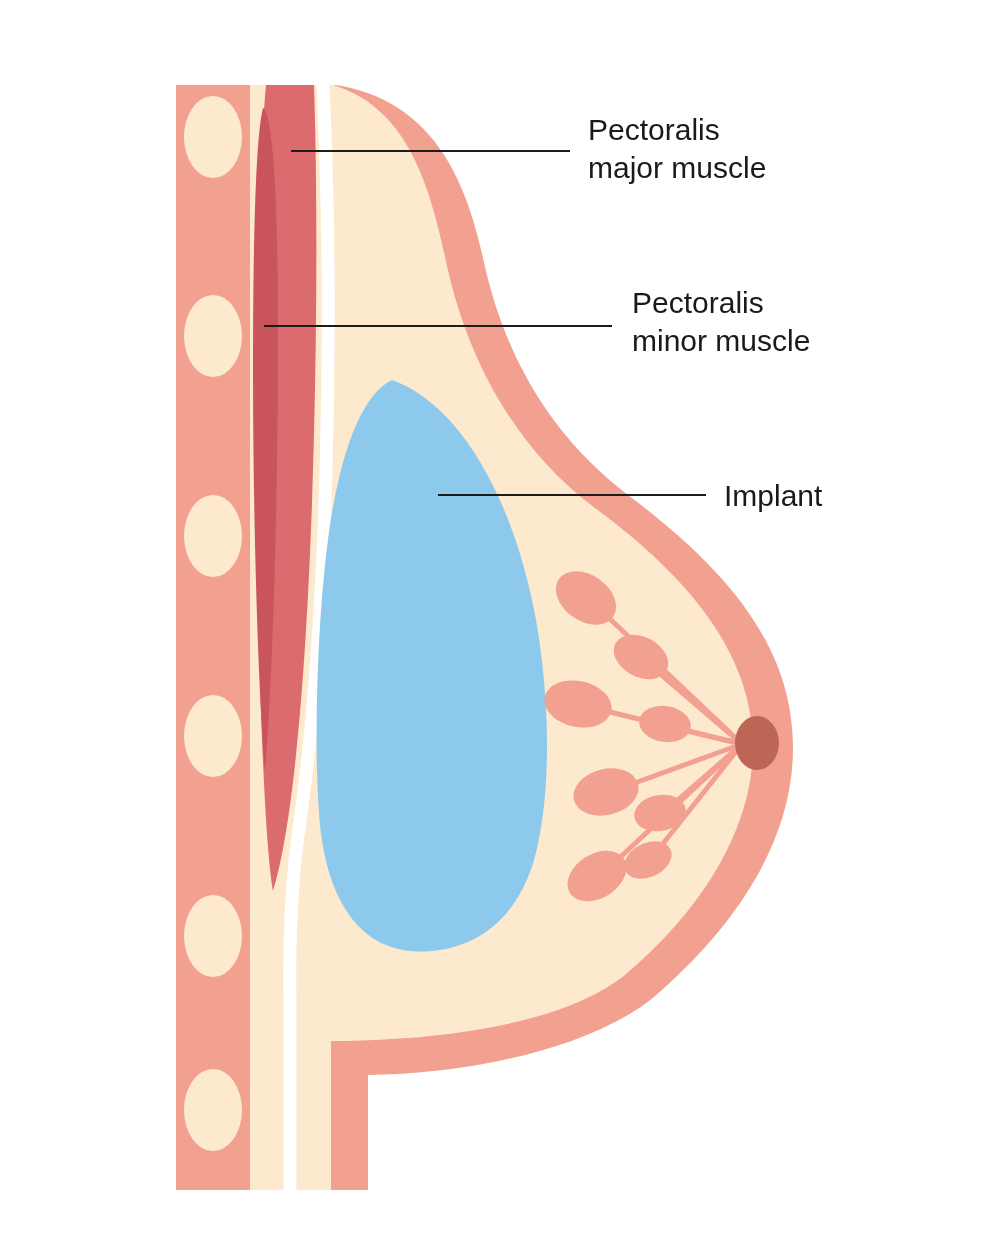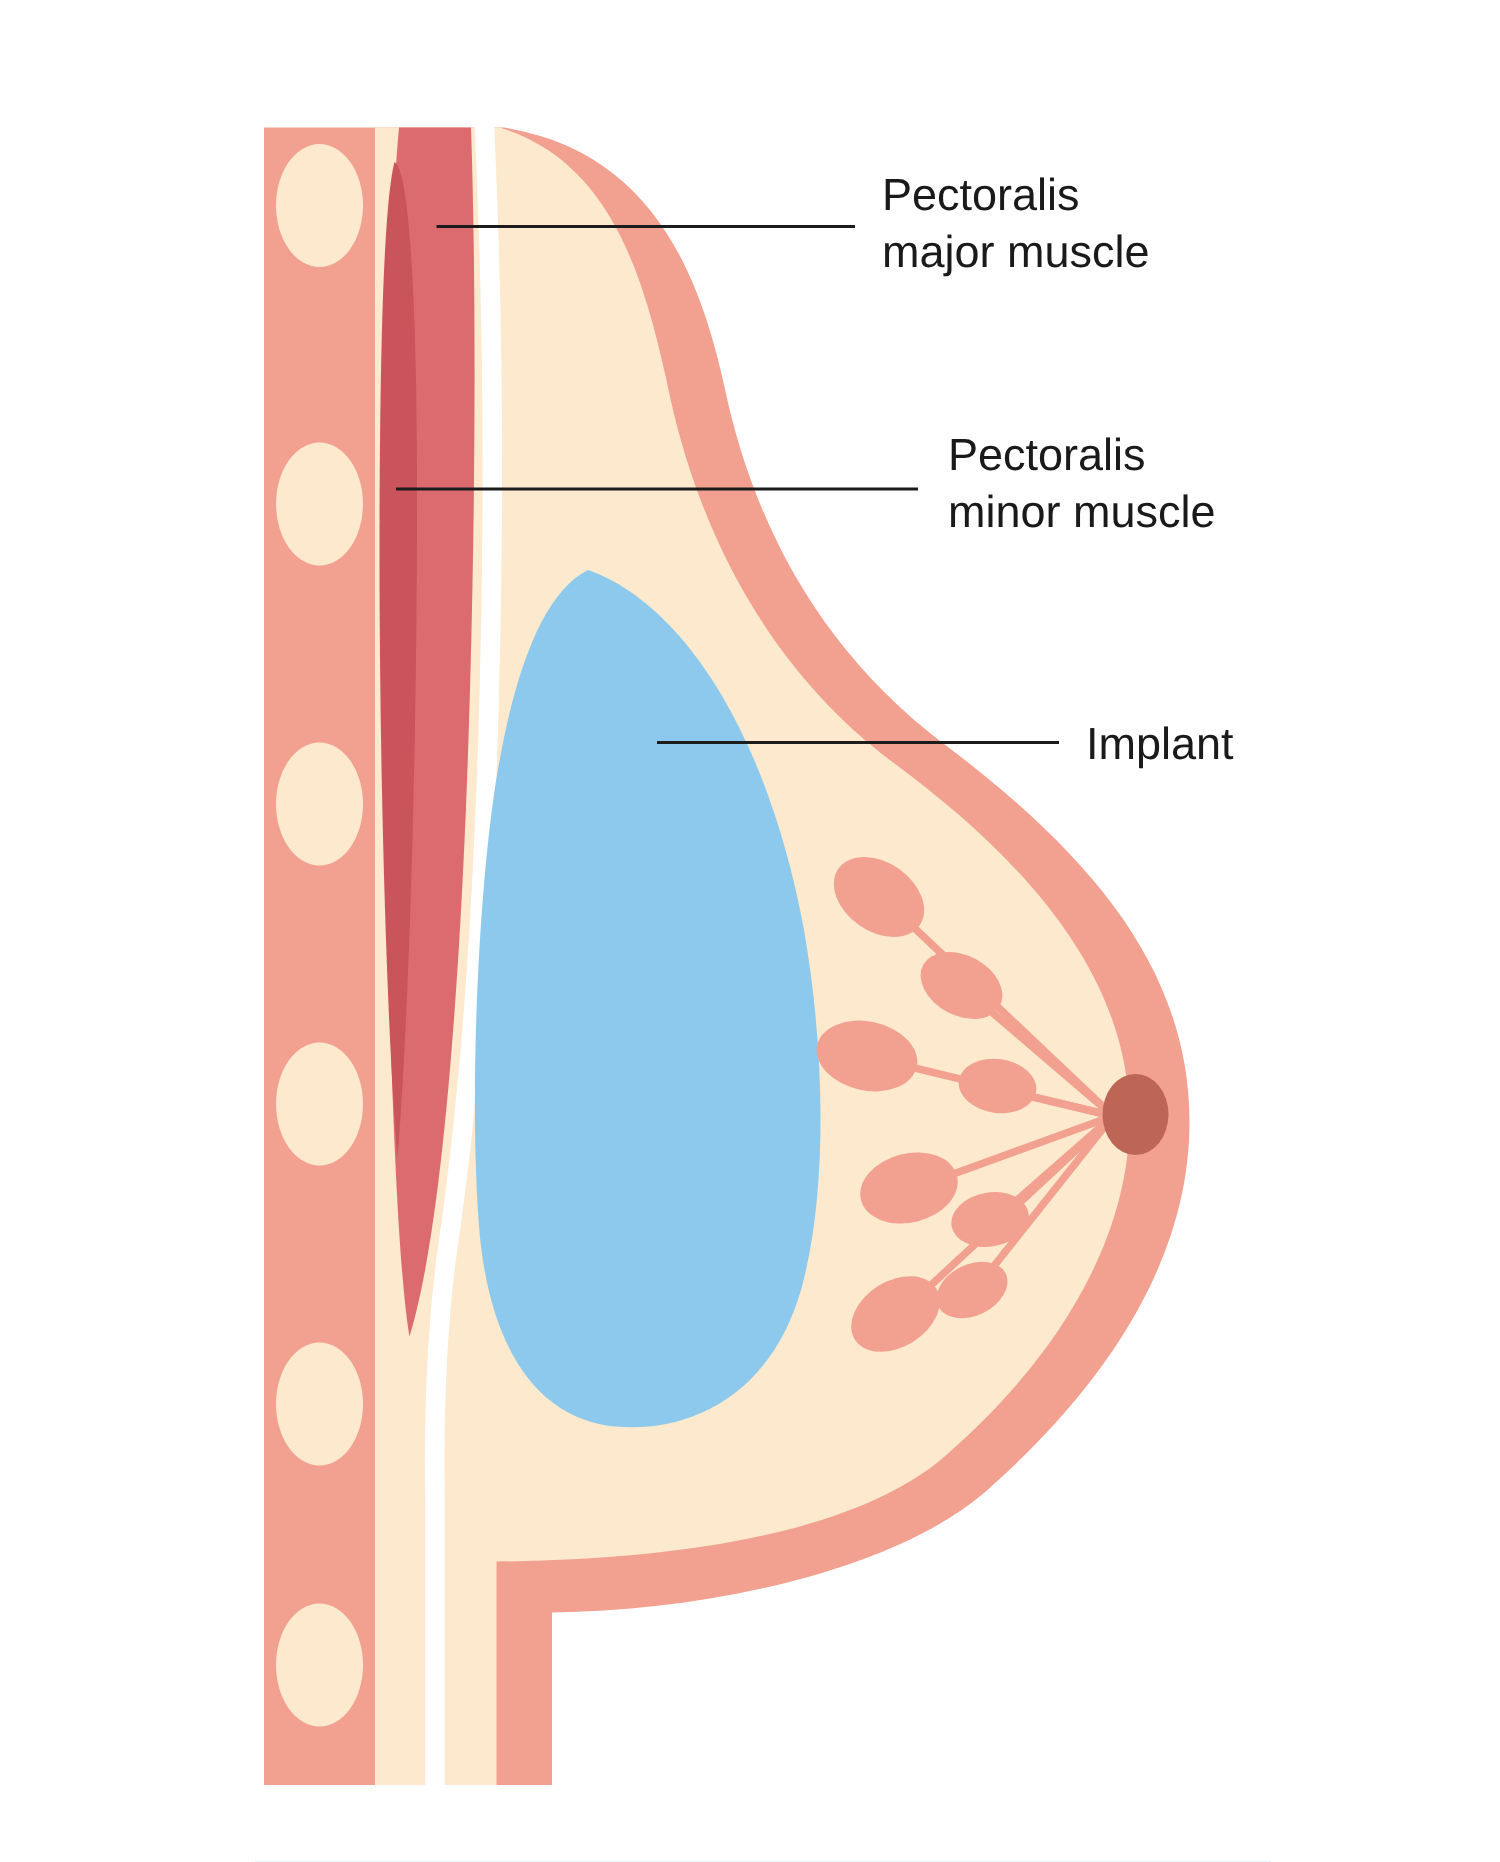--- a/index.html
+++ b/index.html
@@ -5,21 +5,21 @@
   html, body {
     margin: 0;
     padding: 0;
     background: #ffffff;
     font-family: "Liberation Sans", sans-serif;
   }
   .stage {
     position: relative;
     width: 1000px;
     height: 1241px;
-    background: #7dd3fc;
+    background: #4d7c0f;
     overflow: hidden;
   }
   .stage svg {
     position: absolute;
     inset: 0;
     display: block;
   }
   text.label {
     font-family: "Liberation Sans", sans-serif;
     font-size: 30px;

